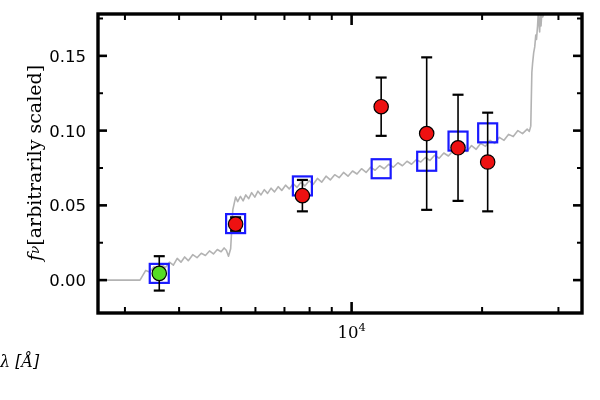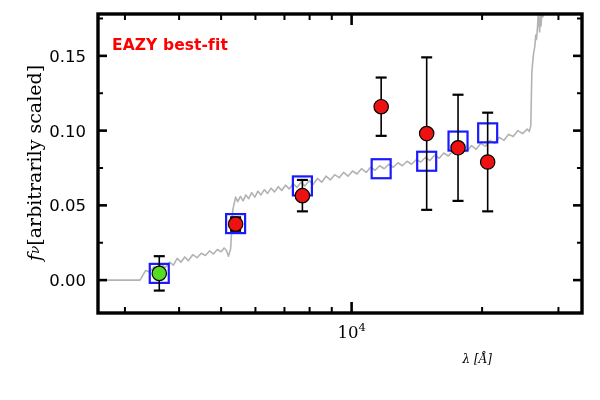--- a/index.html
+++ b/index.html
@@ -8,21 +8,21 @@
   #fig{position:relative;width:600px;height:400px;}
   #plot-svg{position:absolute;left:0;top:0;}
   .ylab-wrap{
     position:absolute; left:-96px; top:148px; width:260px; height:30px;
     transform:rotate(-90deg); transform-origin:center center;
     display:flex; align-items:center; justify-content:center;
     font-size:19px; color:#000;
   }
   .xlab-wrap{
     position:absolute; left:0; top:352px; width:492px;
-    text-align:right; font-size:12px; color:#000;
+    text-align:left; font-size:16px; color:#000;
   }
   .mathit{font-family:"DejaVu Serif","Liberation Serif",serif; font-style:italic;}
   .mathup{font-family:"DejaVu Serif","Liberation Serif",serif; font-style:normal;}
   .sub{font-size:0.72em; vertical-align:-0.28em; font-style:italic;
        font-family:"DejaVu Serif","Liberation Serif",serif;}
   .annot{
     position:absolute; font-weight:bold; font-size:15.5px;
     letter-spacing:0.1px; white-space:nowrap;
   }
 </style>
@@ -122,23 +122,20 @@
       </g>
     <g id="tick-labels">
         <text x="86" y="286.11" text-anchor="end" font-size="16.5" fill="#000" font-family="&quot;DejaVu Sans&quot;,&quot;Liberation Sans&quot;,sans-serif">0.00</text>
         <text x="86" y="211.35999999999996" text-anchor="end" font-size="16.5" fill="#000" font-family="&quot;DejaVu Sans&quot;,&quot;Liberation Sans&quot;,sans-serif">0.05</text>
         <text x="86" y="136.61" text-anchor="end" font-size="16.5" fill="#000" font-family="&quot;DejaVu Sans&quot;,&quot;Liberation Sans&quot;,sans-serif">0.10</text>
         <text x="86" y="61.860000000000014" text-anchor="end" font-size="16.5" fill="#000" font-family="&quot;DejaVu Sans&quot;,&quot;Liberation Sans&quot;,sans-serif">0.15</text>
         <text x="351.60634772078527" y="338" text-anchor="middle" font-size="16.5" fill="#000" font-family="&quot;DejaVu Serif&quot;,&quot;Liberation Serif&quot;,serif">10<tspan dy="-7" font-size="11.5">4</tspan></text>
       </g>
   </svg>
 
-  <div class="annot" style="left: 112px; top: 36px; color: rgb(255, 0, 0);">
-    <span>EAZY best-fit</span>
-  </div>
 
   <div class="ylab-wrap">
     <span class="mathit">f</span>
       <span class="sub">ν</span>
       <span class="mathup"> [arbitrarily scaled]</span>
   </div>
 
   <div class="xlab-wrap">
     <span class="mathit">λ [</span><span class="mathit">Å</span><span class="mathit">]</span>
   </div>

